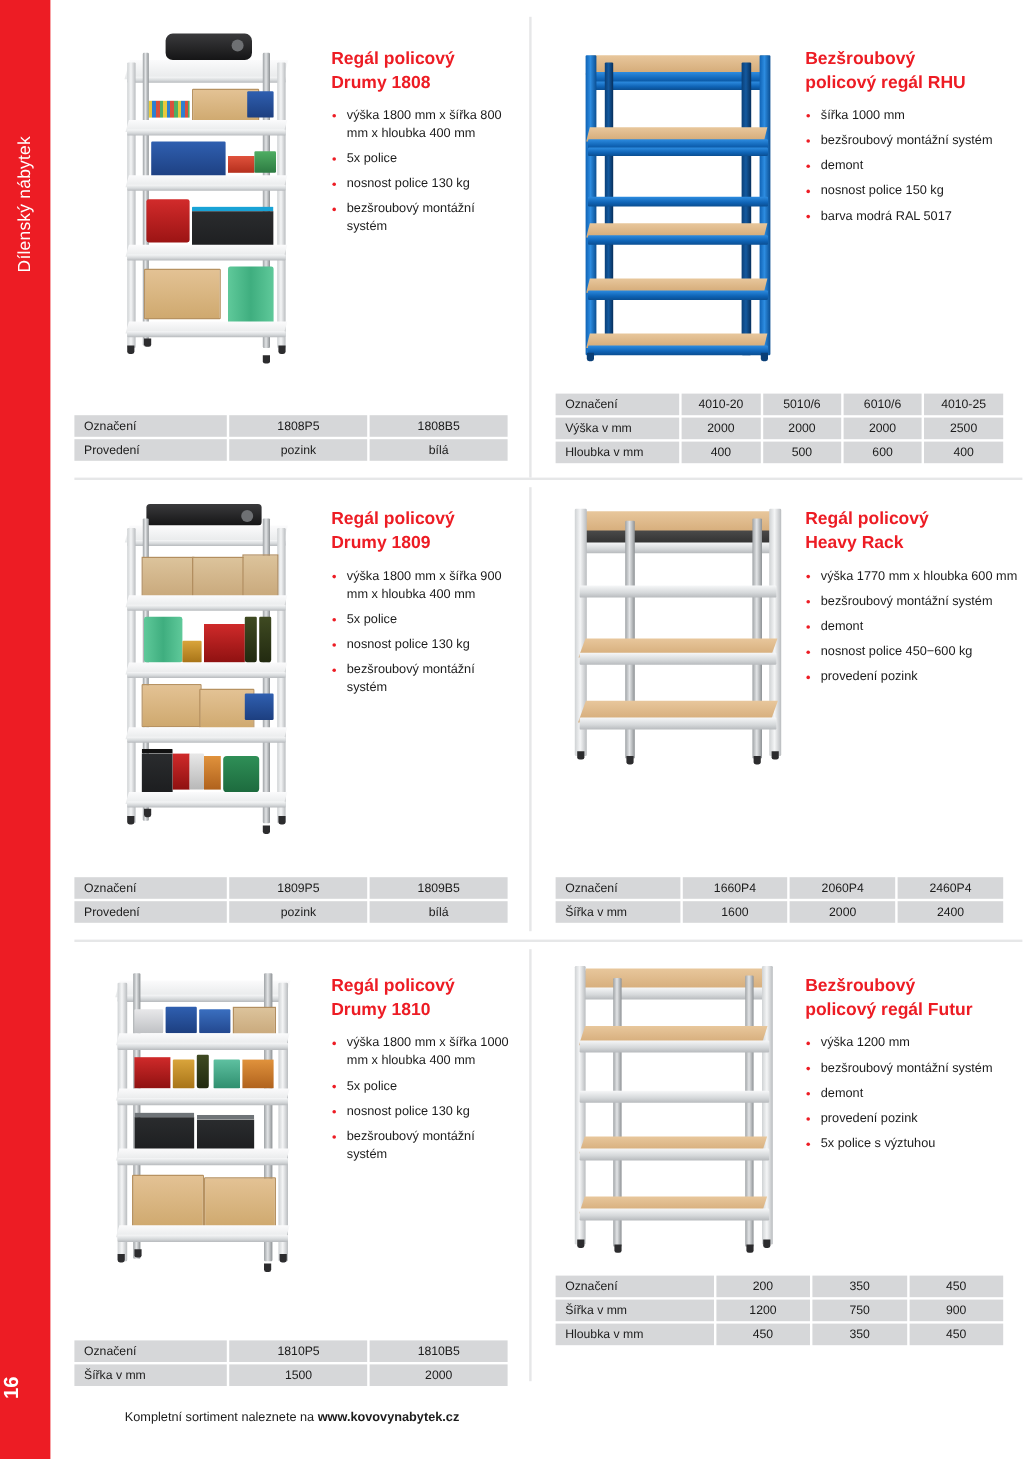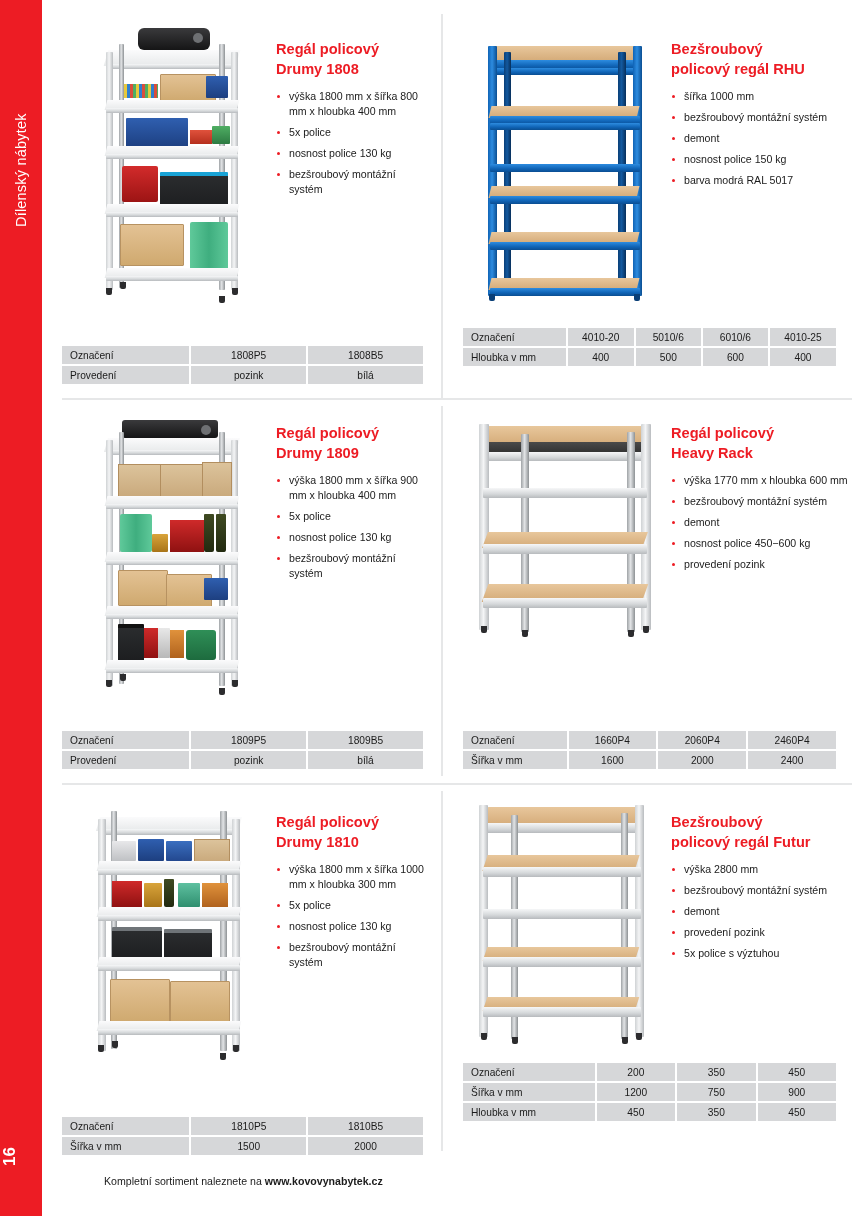--- a/index.html
+++ b/index.html
@@ -403,20 +403,27 @@
       <table class="spec" style="left:12px;top:312px;width:377px;">
         <tbody>
             <tr>
           <td class="lbl" style="width:99px;">Označení</td>
           <td style="width:70px;">4010-20</td>
           <td style="width:70px;">5010/6</td>
           <td style="width:70px;">6010/6</td>
           <td style="width:70px;">4010-25</td>
         </tr>
         <tr>
+          <td class="lbl">Výška v mm</td>
+          <td>2000</td>
+          <td>2000</td>
+          <td>2000</td>
+          <td>2500</td>
+        </tr>
+        <tr>
           <td class="lbl">Hloubka v mm</td>
           <td>400</td>
           <td>500</td>
           <td>600</td>
           <td>400</td>
         </tr>
       </tbody>
         </table>
     </div>
   </div>
@@ -599,21 +606,21 @@
           <div class="foot" style="left:138px;top:248px;"></div>
         </div>
       </div>
 
       <div class="prod-text" style="left:228px;top:22px;width:152px;">
         <div class="prod-title">
           <span>Regál policový</span><br>
           <span>Drumy 1810</span>
         </div>
         <ul class="bullets">
-          <li>výška 1800 mm x šířka 1000 mm x hloubka 300 mm</li>
+          <li>výška 1800 mm x šířka 1000 mm x hloubka 400 mm</li>
           <li>5x police</li>
           <li>nosnost police 130 kg</li>
           <li>bezšroubový montážní systém</li>
         </ul>
       </div>
 
       <table class="spec" style="left:12px;top:324px;width:365px;">
         <tbody>
             <tr>
           <td class="lbl" style="width:123px;">Označení</td>
@@ -659,21 +666,21 @@
           <div class="foot" style="left:153px;top:236px;"></div>
         </div>
       </div>
 
       <div class="prod-text" style="left:222px;top:22px;width:180px;">
         <div class="prod-title">
           <span>Bezšroubový</span><br>
           <span>policový regál Futur</span>
         </div>
         <ul class="bullets">
-          <li>výška 2800 mm</li>
+          <li>výška 1200 mm</li>
           <li>bezšroubový montážní systém</li>
           <li>demont</li>
           <li>provedení pozink</li>
           <li>5x police s výztuhou</li>
         </ul>
       </div>
 
       <table class="spec" style="left:12px;top:270px;width:377px;">
         <tbody>
             <tr>

